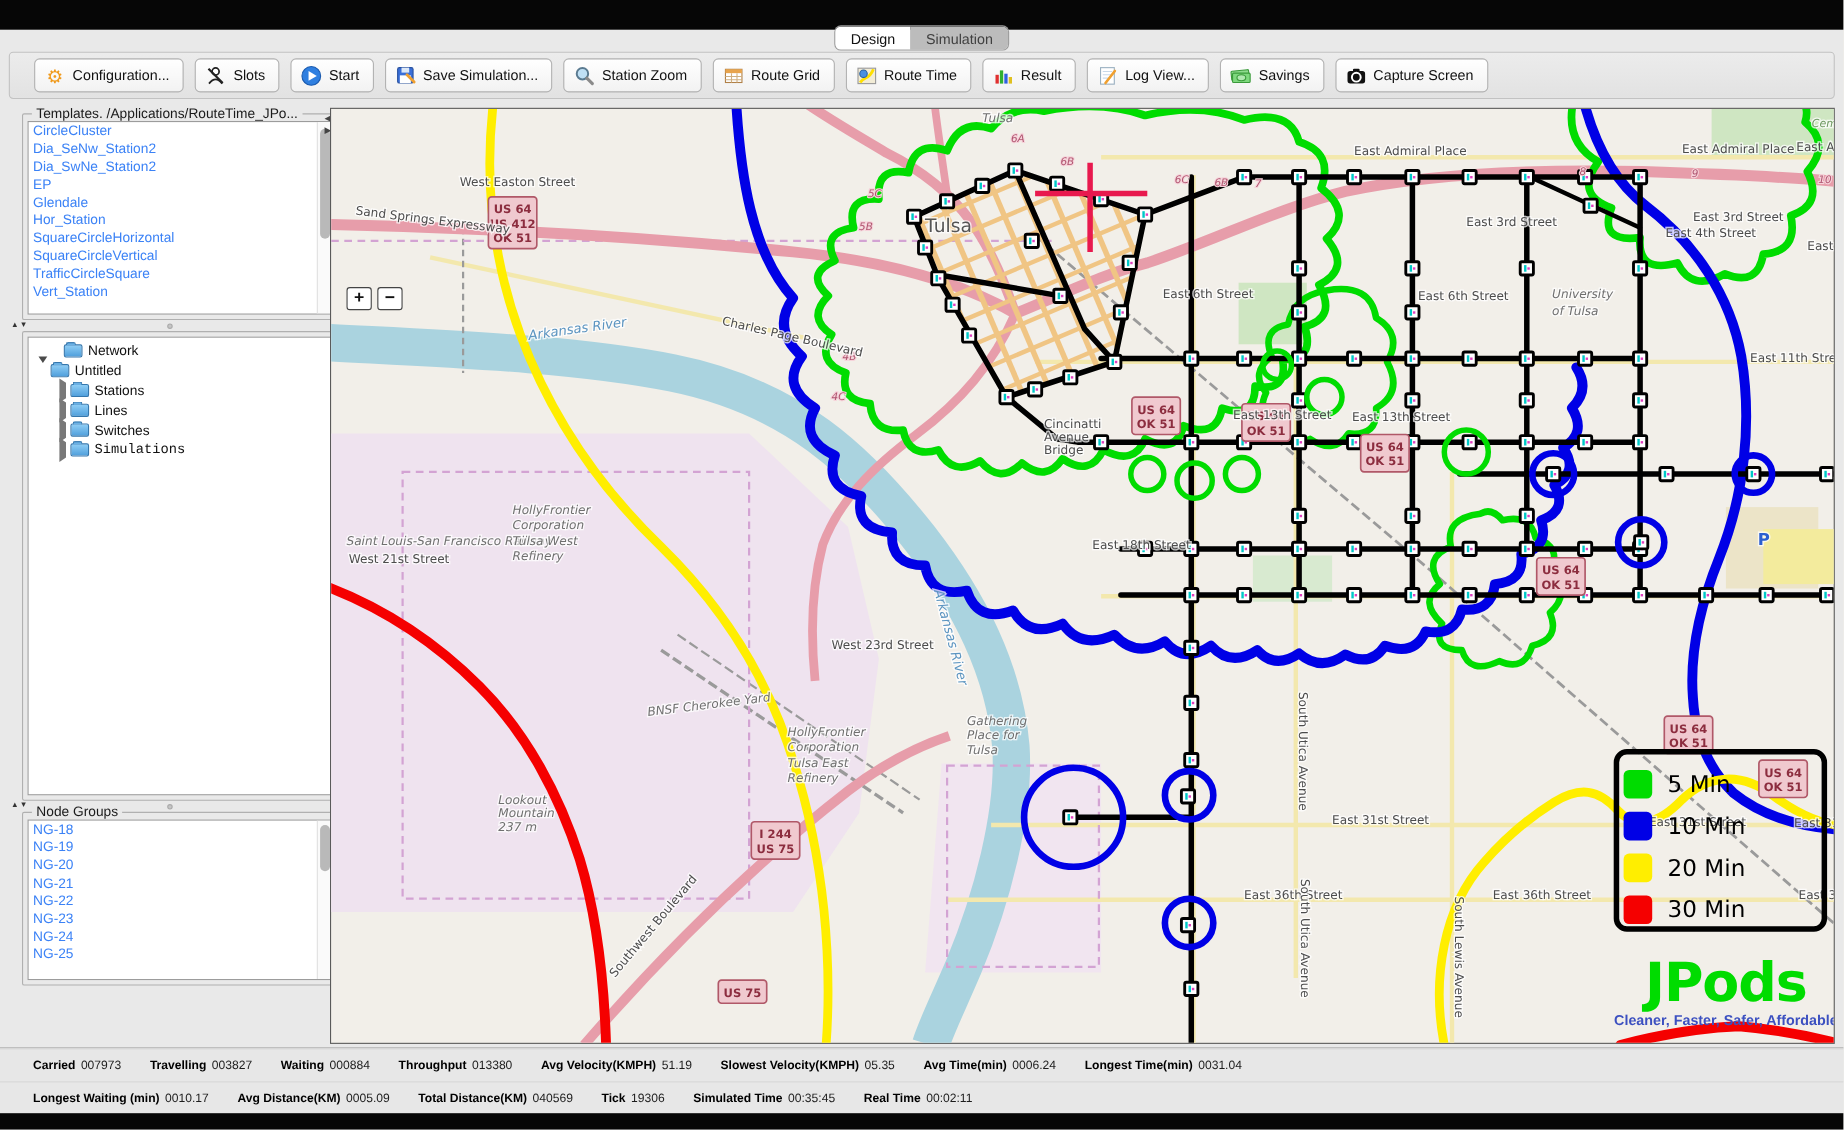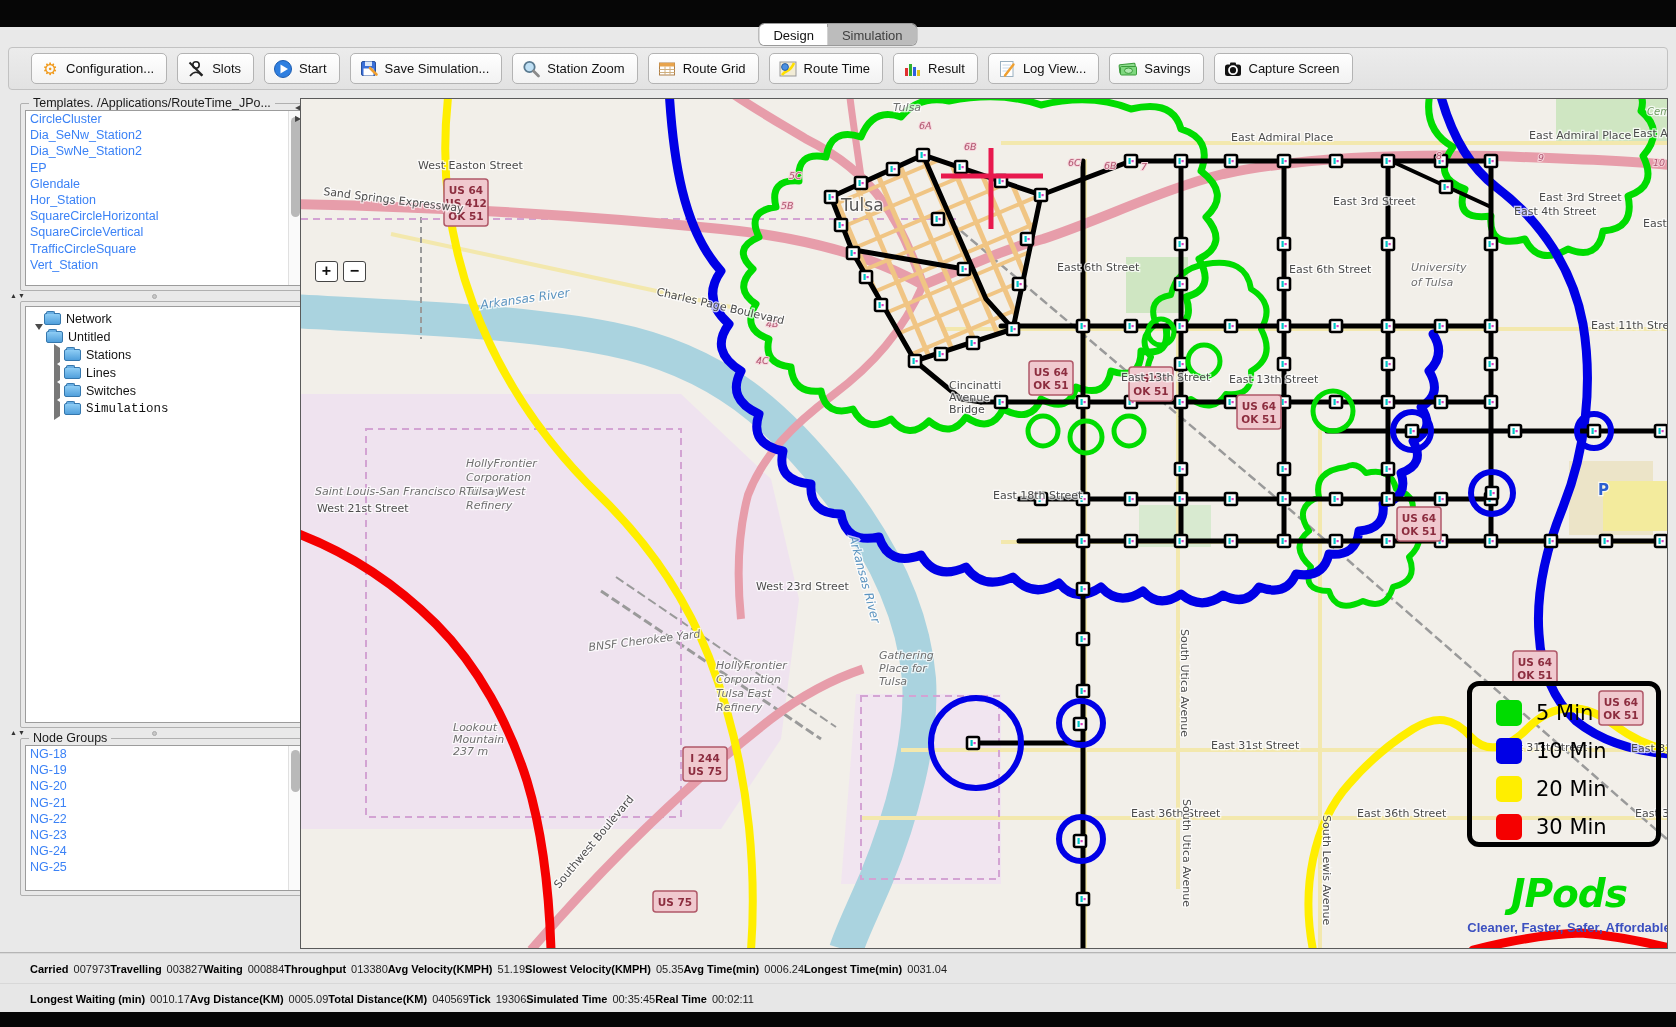--- a/index.html
+++ b/index.html
@@ -50,32 +50,32 @@
   .lbl.water { fill:#5b94c0; font-style:italic; font-size:12px; }
   .lbl.place { fill:#6f6f6f; font-style:italic; }
   .lbl.big { font-size:17px; fill:#555; }
   .lbl.green { fill:#6f9a62; font-style:italic; font-size:10px; }
   .lbl.blue { fill:#2b5fd0; font-weight:bold; font-size:15px; }
   .mark { fill:#b05570; font-style:italic; font-size:9.5px; paint-order:stroke; stroke:#f6d3da; stroke-width:2px; }
   .shield-t { fill:#8c2d3f; font-size:10.5px; font-weight:bold; text-anchor:middle; }
 
   .zoom-btn { position:absolute; width:23px; height:21px; background:#ffffff; border:1.5px solid #444; border-radius:3px; font-size:16px; font-weight:bold; line-height:17px; text-align:center; color:#111; }
 
-  #legend { position:absolute; left:1166px; top:582px; width:194px; height:166px; border:5px solid #000; border-radius:12px; padding:8px 0 0 24px; }
+  #legend { position:absolute; left:1166px; top:582px; width:194px; height:166px; border:5px solid #000; border-radius:12px; padding:8px 0 0 4px; }
   .leg-row { display:flex; align-items:center; height:38px; gap:14px; }
   .leg-swatch { width:26px; height:26px; border-radius:5px; }
   .leg-label { font-family:"DejaVu Sans", sans-serif; font-size:21px; color:#000; }
 
   #logo { position:absolute; left:1160px; top:770px; width:216px; text-align:center; }
-  #logo-title { font-family:"DejaVu Sans", sans-serif; font-size:39px; font-weight:800; font-style:italic; color:#00dc00; letter-spacing:-1px; line-height:50px; }
+  #logo-title { font-family:"DejaVu Sans", sans-serif; font-size:49px; font-weight:800; color:#00dc00; letter-spacing:-1px; line-height:50px; }
   #logo-tagline { font-size:13px; font-weight:bold; color:#3c50c0; margin-top:1px; }
 
   
   #status { left:0; top:952px; width:1676px; height:60px; background:#e7e7e7; border-top:1px solid #b5b5b5; }
-  .stat-row { position:absolute; left:0; width:1676px; height:30px; border-top:1px solid #d8d8d8; display:flex; align-items:center; padding-left:30px; }
+  .stat-row { position:absolute; left:0; width:1676px; height:30px; border-top:1px solid #d8d8d8; display:flex; align-items:center; padding-left:30px; gap:26px; }
   .stat { font-size:11px; white-space:nowrap; }
   .stat b { font-weight:bold; color:#000; }
   .stat span { color:#1c1c1c; margin-left:5px; }
 
   #hsplit-arrows { left:295px; top:102px; font-size:8px; color:#444; line-height:11px; }
 </style>
 </head>
 <body>
 
 <div class="abs" id="menu-bar"></div>
@@ -219,21 +219,21 @@
       </div>
   </div>
 </div>
 <div class="splitter" style="top:291px;">
   <div class="split-arrows">▲▼</div>
     <div class="split-dot"></div>
 </div>
 
 <div class="panel" style="top:301px; height:427px;">
   <div id="tree-box">
-      <div class="tree-row" style="padding-left: 2px;">
+      <div class="tree-row" style="padding-left: 16px;">
         <span class="tw"></span>
         <span class="folder"></span>
         <span>Network</span>
       </div>
       <div class="tree-row" style="padding-left: 4px;">
         <span class="tw"><span class="tri-e"></span></span>
         <span class="folder"></span>
         <span>Untitled</span>
       </div>
       <div class="tree-row" style="padding-left: 22px;">

